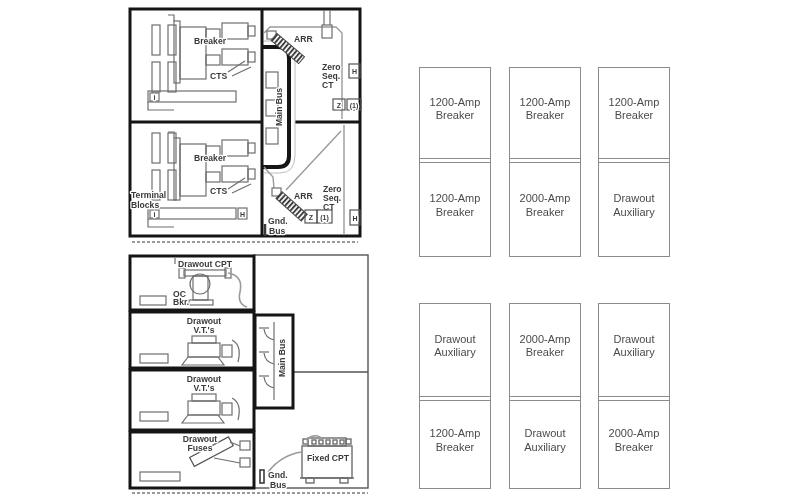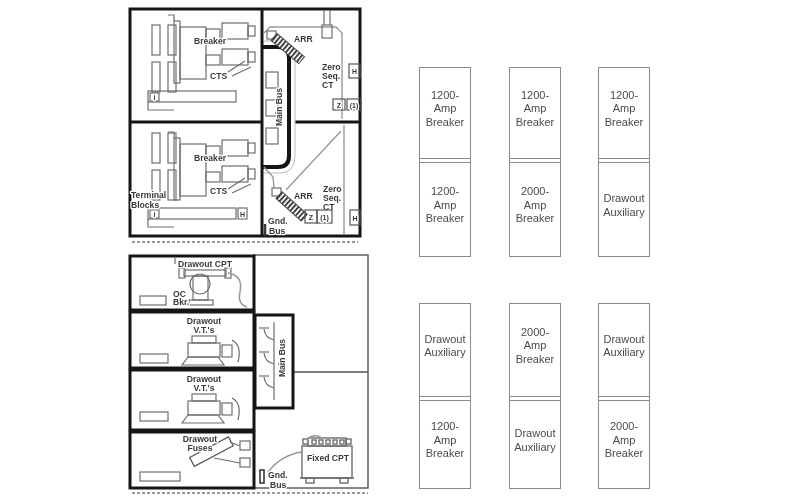--- a/index.html
+++ b/index.html
@@ -5,21 +5,21 @@
   html,body{margin:0;padding:0;background:#ffffff;}
   .stage{position:relative;width:800px;height:500px;background:#ffffff;overflow:hidden;
          font-family:"Liberation Sans",sans-serif;}
   .dwg{position:absolute;}
   
   svg text{font-family:"Liberation Sans",sans-serif;font-weight:bold;fill:#3a3a3a;
            stroke:#ffffff;stroke-width:2.6px;paint-order:stroke;stroke-linejoin:round;}
   .t9{font-size:8.6px;}
   .t7{font-size:7px;}
   
-  .cabinet{position:absolute;width:52px;border:1px solid #8b8b8b;background:#ffffff;
+  .cabinet{position:absolute;width:72px;border:1px solid #8b8b8b;background:#ffffff;
            box-sizing:border-box;display:flex;flex-direction:column;align-items:flex-end;}
   .cab-cell{display:flex;align-items:center;justify-content:center;text-align:center;
             font-size:11px;line-height:13.5px;color:#4a4a4a;box-sizing:border-box;
             padding-bottom:8px;}
   .cab-top{border-bottom:1px solid #8b8b8b;}
   .cab-bottom{border-top:1px solid #8b8b8b;margin-top:3px;flex:1;}
   .g1 .cab-top{flex:0 0 91px;}
   .g2 .cab-top{flex:0 0 93px;}
 </style>
 </head>

